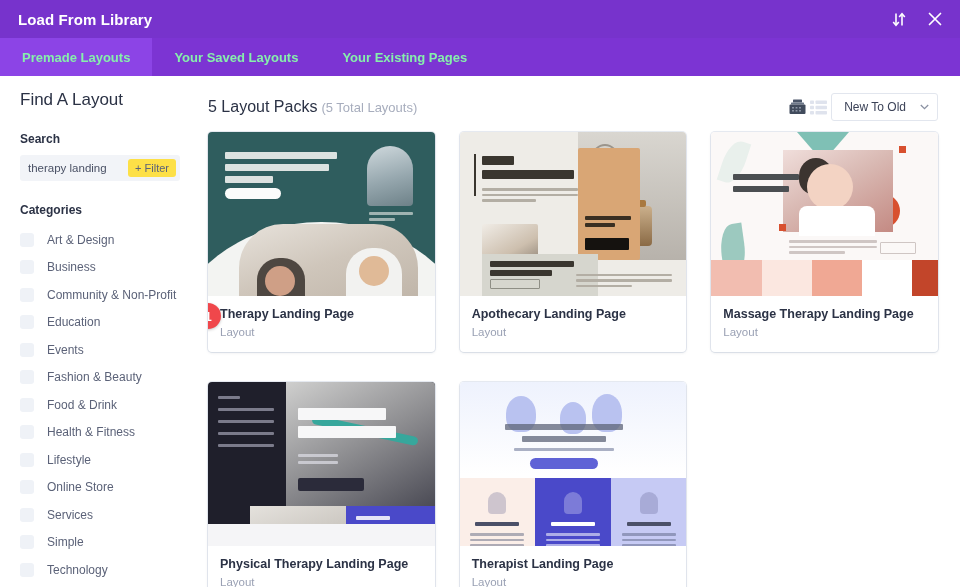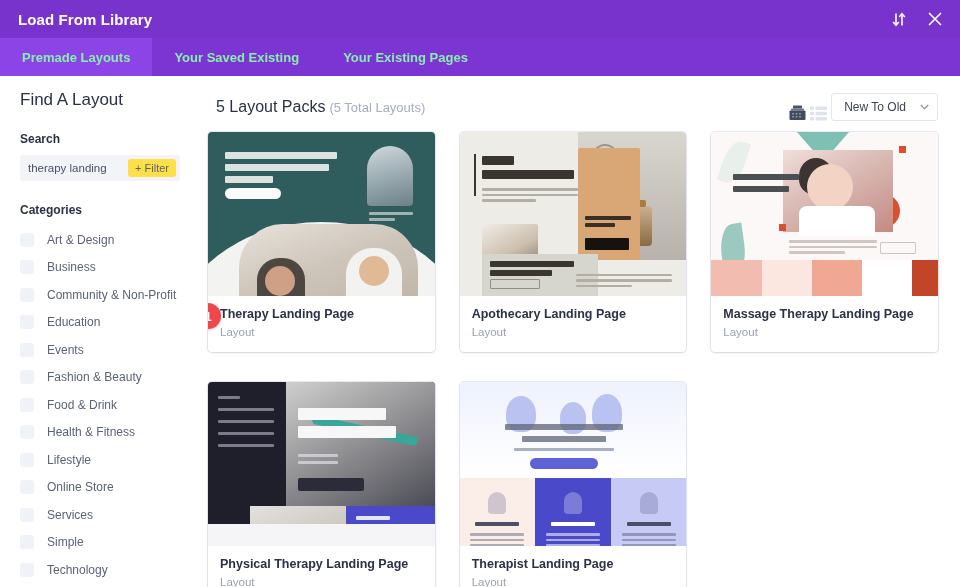--- a/index.html
+++ b/index.html
@@ -135,36 +135,35 @@
   .main {
     flex: 1;
     padding: 0 22px 0 8px;
     overflow: hidden;
   }
   .main-head {
     display: flex;
     align-items: center;
     height: 56px;
     padding-top: 6px;
-    margin-left: 8px;
   }
   .packs-title {
     font-size: 16px;
     color: #2b3245;
     font-weight: normal;
   }
   .packs-sub {
     font-size: 13px;
     color: #a7adbd;
     margin-left: 4px;
   }
   .head-right {
     margin-left: auto;
     display: flex;
-    align-items: flex-end;
+    align-items: center;
     gap: 4px;
   }
   .viewicon { cursor: pointer; display: flex; align-items: center; }
   .sortsel {
     background: #ffffff;
     border: 1px solid #e2e6ee;
     border-radius: 3px;
     height: 28px;
     display: flex;
     align-items: center;
@@ -395,21 +394,21 @@
     <div class="tb-icon">
       <svg width="14" height="14" viewBox="0 0 14 14">
         <path d="M1.5 1.5 L12.5 12.5 M12.5 1.5 L1.5 12.5" stroke="#fff" stroke-width="1.7" stroke-linecap="round"></path>
       </svg>
     </div>
   </div>
 </div>
 
 <div class="tabbar">
   <div class="tab active">Premade Layouts</div>
-  <div class="tab">Your Saved Existing</div>
+  <div class="tab">Your Saved Layouts</div>
   <div class="tab">Your Existing Pages</div>
 </div>
 
 <div class="body">
 
   <aside class="sidebar">
     <div class="sidebar-title">Find A Layout</div>
 
     <div class="sidebar-section-label">Search</div>
     <div class="search-box">

